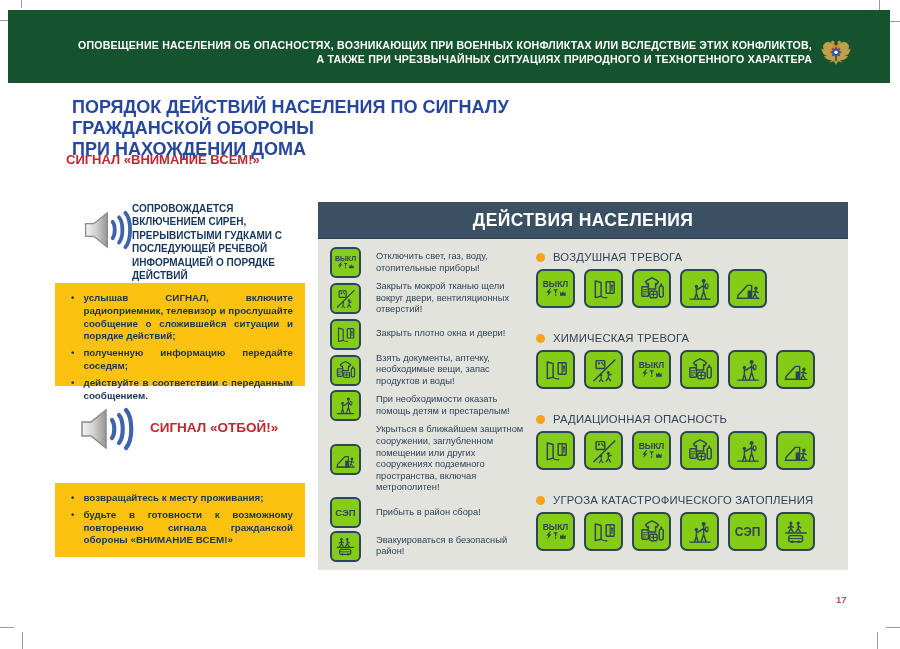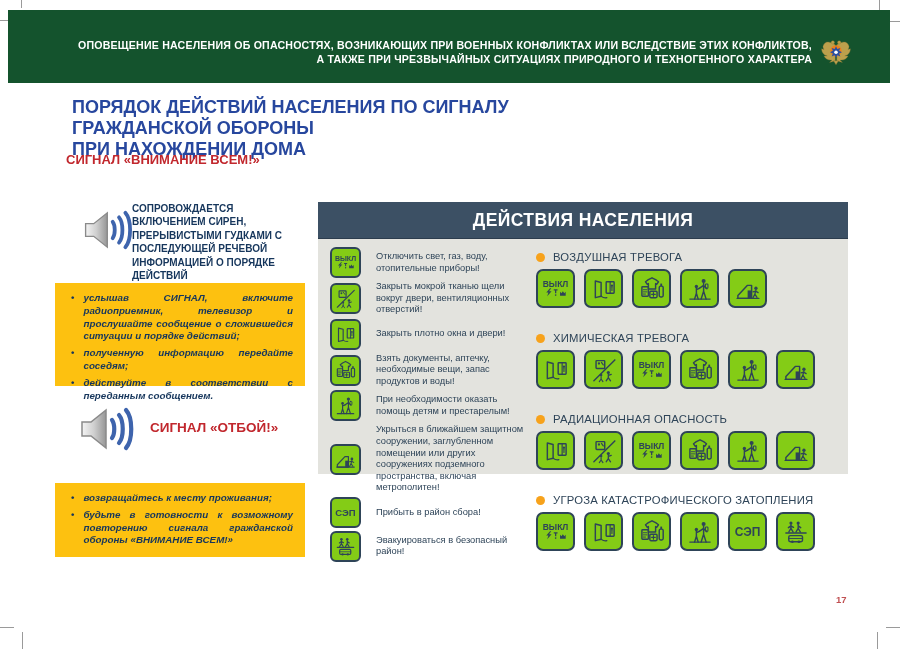--- a/index.html
+++ b/index.html
@@ -29,24 +29,24 @@
   .signal2{position:absolute;left:150px;top:420px;font-size:13.5px;}
 
   
   .ybox{position:absolute;left:55px;width:250px;background:#FDC110;padding:9px 12px 9px 10px;
         box-sizing:border-box;font-size:9.8px;font-weight:bold;color:#16365C;}
   .ybox1{top:283px;height:103px;}
   .ybox2{top:483px;height:74px;}
   .ybox ul{margin:0;padding:0 0 0 6px;list-style:none;}
   .ybox li{display:flex;gap:9px;margin-bottom:4px;line-height:12.8px;}
   .ybox li .bdot{flex:0 0 auto;}
-  .ybox li .btxt{text-align:justify;flex:1;font-style:italic;}
+  .ybox li .btxt{text-align:justify;flex:1;}
 
   
-  .panel{position:absolute;left:318px;top:202px;width:530px;height:272px;background:#E3E3DE;}
+  .panel{position:absolute;left:318px;top:202px;width:530px;height:368px;background:#E3E3DE;}
   .panel-header{height:36px;background:#3C5064;display:flex;align-items:center;justify-content:center;
                 box-shadow:0 1px 0 #2c3c4d;}
   .panel-title{color:#fff;font-weight:bold;font-size:17.5px;letter-spacing:.4px;}
   .panel-body{display:flex;height:332px;padding:9px 10px 8px 12px;box-sizing:border-box;}
   .instr-col{width:198px;display:flex;flex-direction:column;justify-content:space-between;}
   .instr-row{display:flex;align-items:center;gap:15px;}
   .instr-text{font-size:9.3px;line-height:11.6px;color:#2E4458;flex:1;}
   .cat-col{flex:1;padding:4px 0 0 8px;}
   .cat{margin-bottom:24px;}
   .cat-label{display:flex;align-items:center;gap:8px;font-size:11.3px;font-weight:normal;

